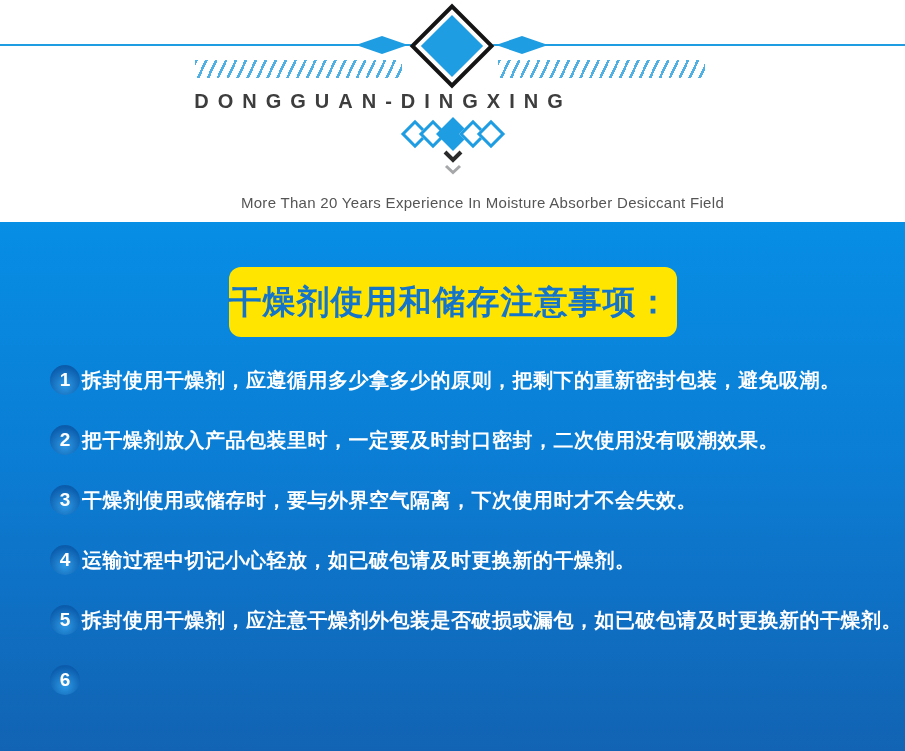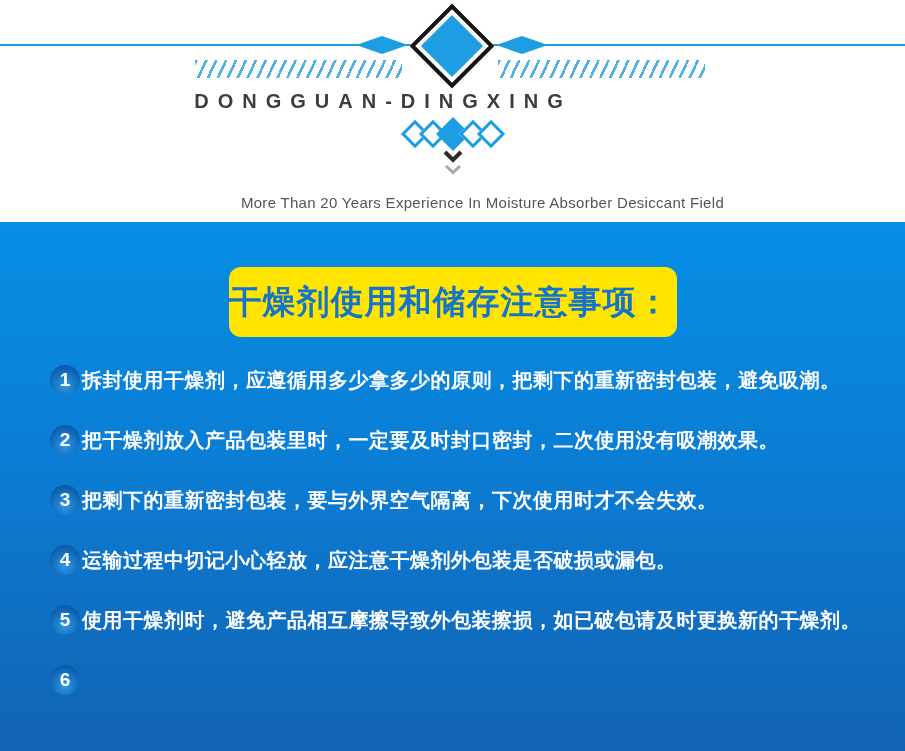--- a/index.html
+++ b/index.html
@@ -104,29 +104,29 @@
       <li class="item">
         <span class="badge">1</span>
         <span class="item-text">拆封使用干燥剂，应遵循用多少拿多少的原则，把剩下的重新密封包装，避免吸潮。</span>
       </li>
       <li class="item">
         <span class="badge">2</span>
         <span class="item-text">把干燥剂放入产品包装里时，一定要及时封口密封，二次使用没有吸潮效果。</span>
       </li>
       <li class="item">
         <span class="badge">3</span>
-        <span class="item-text">把剩下的重新密封包装，要与外界空气隔离，下次使用时才不会失效。</span>
+        <span class="item-text">干燥剂使用或储存时，要与外界空气隔离，下次使用时才不会失效。</span>
       </li>
       <li class="item">
         <span class="badge">4</span>
-        <span class="item-text">运输过程中切记小心轻放，应注意干燥剂外包装是否破损或漏包。</span>
+        <span class="item-text">运输过程中切记小心轻放，如已破包请及时更换新的干燥剂。</span>
       </li>
       <li class="item">
         <span class="badge">5</span>
-        <span class="item-text">使用干燥剂时，避免产品相互摩擦导致外包装擦损，如已破包请及时更换新的干燥剂。</span>
+        <span class="item-text">拆封使用干燥剂，应注意干燥剂外包装是否破损或漏包，如已破包请及时更换新的干燥剂。</span>
       </li>
       <li class="item">
         <span class="badge">6</span>
       </li>
     </ol>
   </section>
 
 </div>
 
 </body></html>

